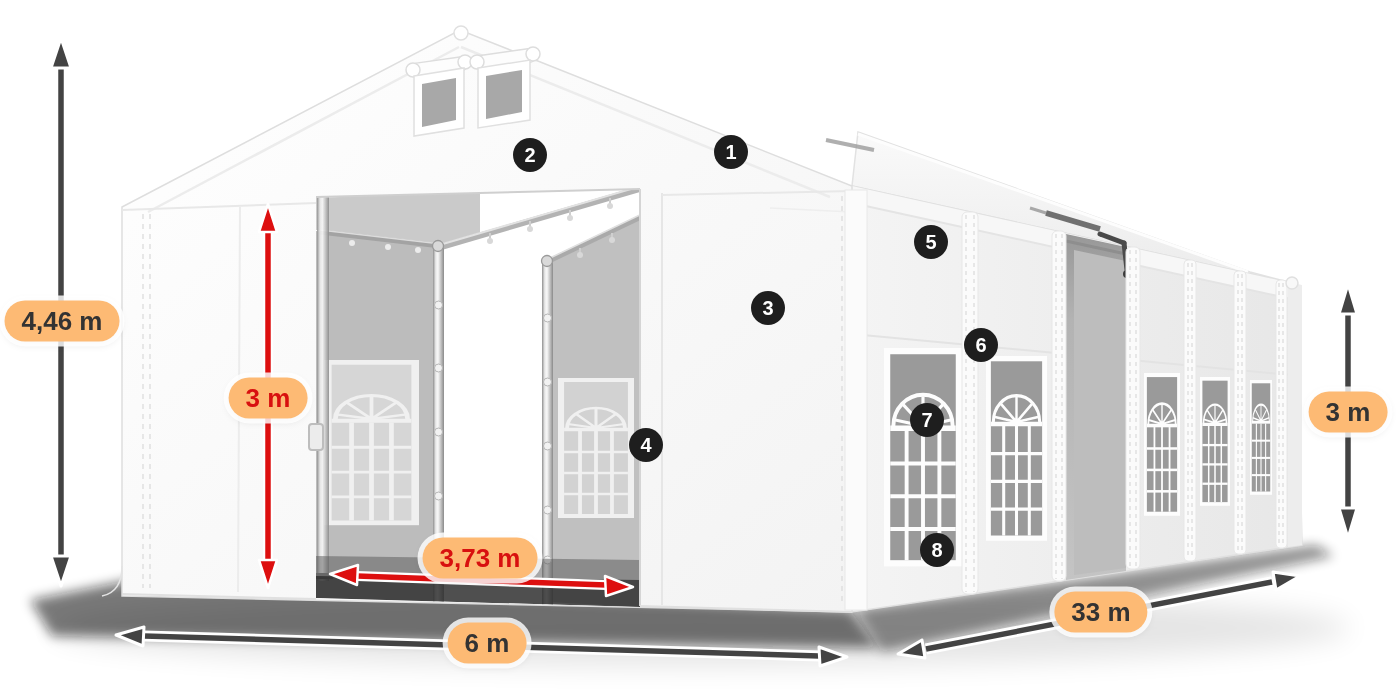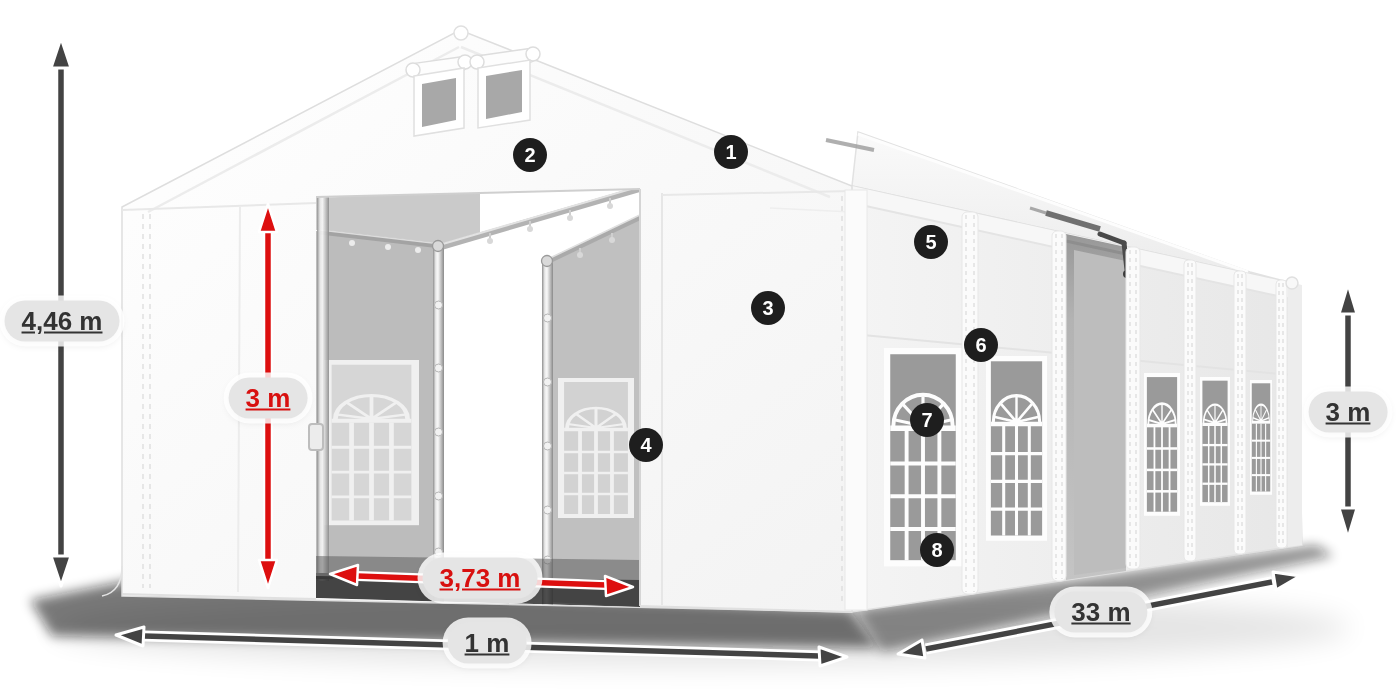--- a/index.html
+++ b/index.html
@@ -3,25 +3,24 @@
 <meta charset="utf-8">
 <style>
   html,body{margin:0;padding:0;background:#ffffff;}
   .stage{
     position:relative;width:1400px;height:700px;overflow:hidden;
     background:#ffffff;font-family:"Liberation Sans",sans-serif;
   }
   .stage svg{position:absolute;left:0;top:0;}
   .dim{
     position:absolute;transform:translate(-50%,-50%);
-    background:#e5e5e5;border-radius:26px;padding:5px 17px;
+    background:#fdba74;border-radius:26px;padding:5px 17px;
     font-weight:bold;font-size:26px;color:#333333;white-space:nowrap;
     box-shadow:0 0 0 5px rgba(255,255,255,0.82),0 2px 10px rgba(0,0,0,0.15);
     z-index:3;
-    text-decoration:underline;
   }
   .dim.red{color:#d8100f;}
   .badge{
     position:absolute;transform:translate(-50%,-50%);
     width:34px;height:34px;border-radius:50%;
     background:#1e1e1e;color:#ffffff;text-align:center;
     font-weight:bold;font-size:20px;line-height:34px;
     z-index:4;
   }
 </style>
@@ -288,22 +287,22 @@
       <path d="M1348,312 L1348,510" stroke="#ffffff" stroke-width="11" fill="none"></path>
       <path d="M1348,312 L1348,510" stroke="#434343" stroke-width="5.5" fill="none"></path>
       <polygon points="1348,284 1339,314 1357,314" fill="#434343" stroke="#ffffff" stroke-width="3"></polygon>
       <polygon points="1348,538 1339,508 1357,508" fill="#434343" stroke="#ffffff" stroke-width="3"></polygon>
     </g>
   </g>
 </svg>
 
 <div class="dim" style="left:62px;top:321px">4,46 m</div>
 <div class="dim red" style="left:268px;top:398px">3 m</div>
-<div class="dim red" style="left:480px;top:578px">3,73 m</div>
-<div class="dim" style="left:487px;top:643px">1 m</div>
+<div class="dim red" style="left:480px;top:558px">3,73 m</div>
+<div class="dim" style="left:487px;top:643px">6 m</div>
 <div class="dim" style="left:1101px;top:612px">33 m</div>
 <div class="dim" style="left:1348px;top:412px">3 m</div>
 
 <div class="badge" style="left:731px;top:152px">1</div>
 <div class="badge" style="left:530px;top:155px">2</div>
 <div class="badge" style="left:768px;top:308px">3</div>
 <div class="badge" style="left:646px;top:445px">4</div>
 <div class="badge" style="left:931px;top:242px">5</div>
 <div class="badge" style="left:981px;top:345px">6</div>
 <div class="badge" style="left:927px;top:420px">7</div>

